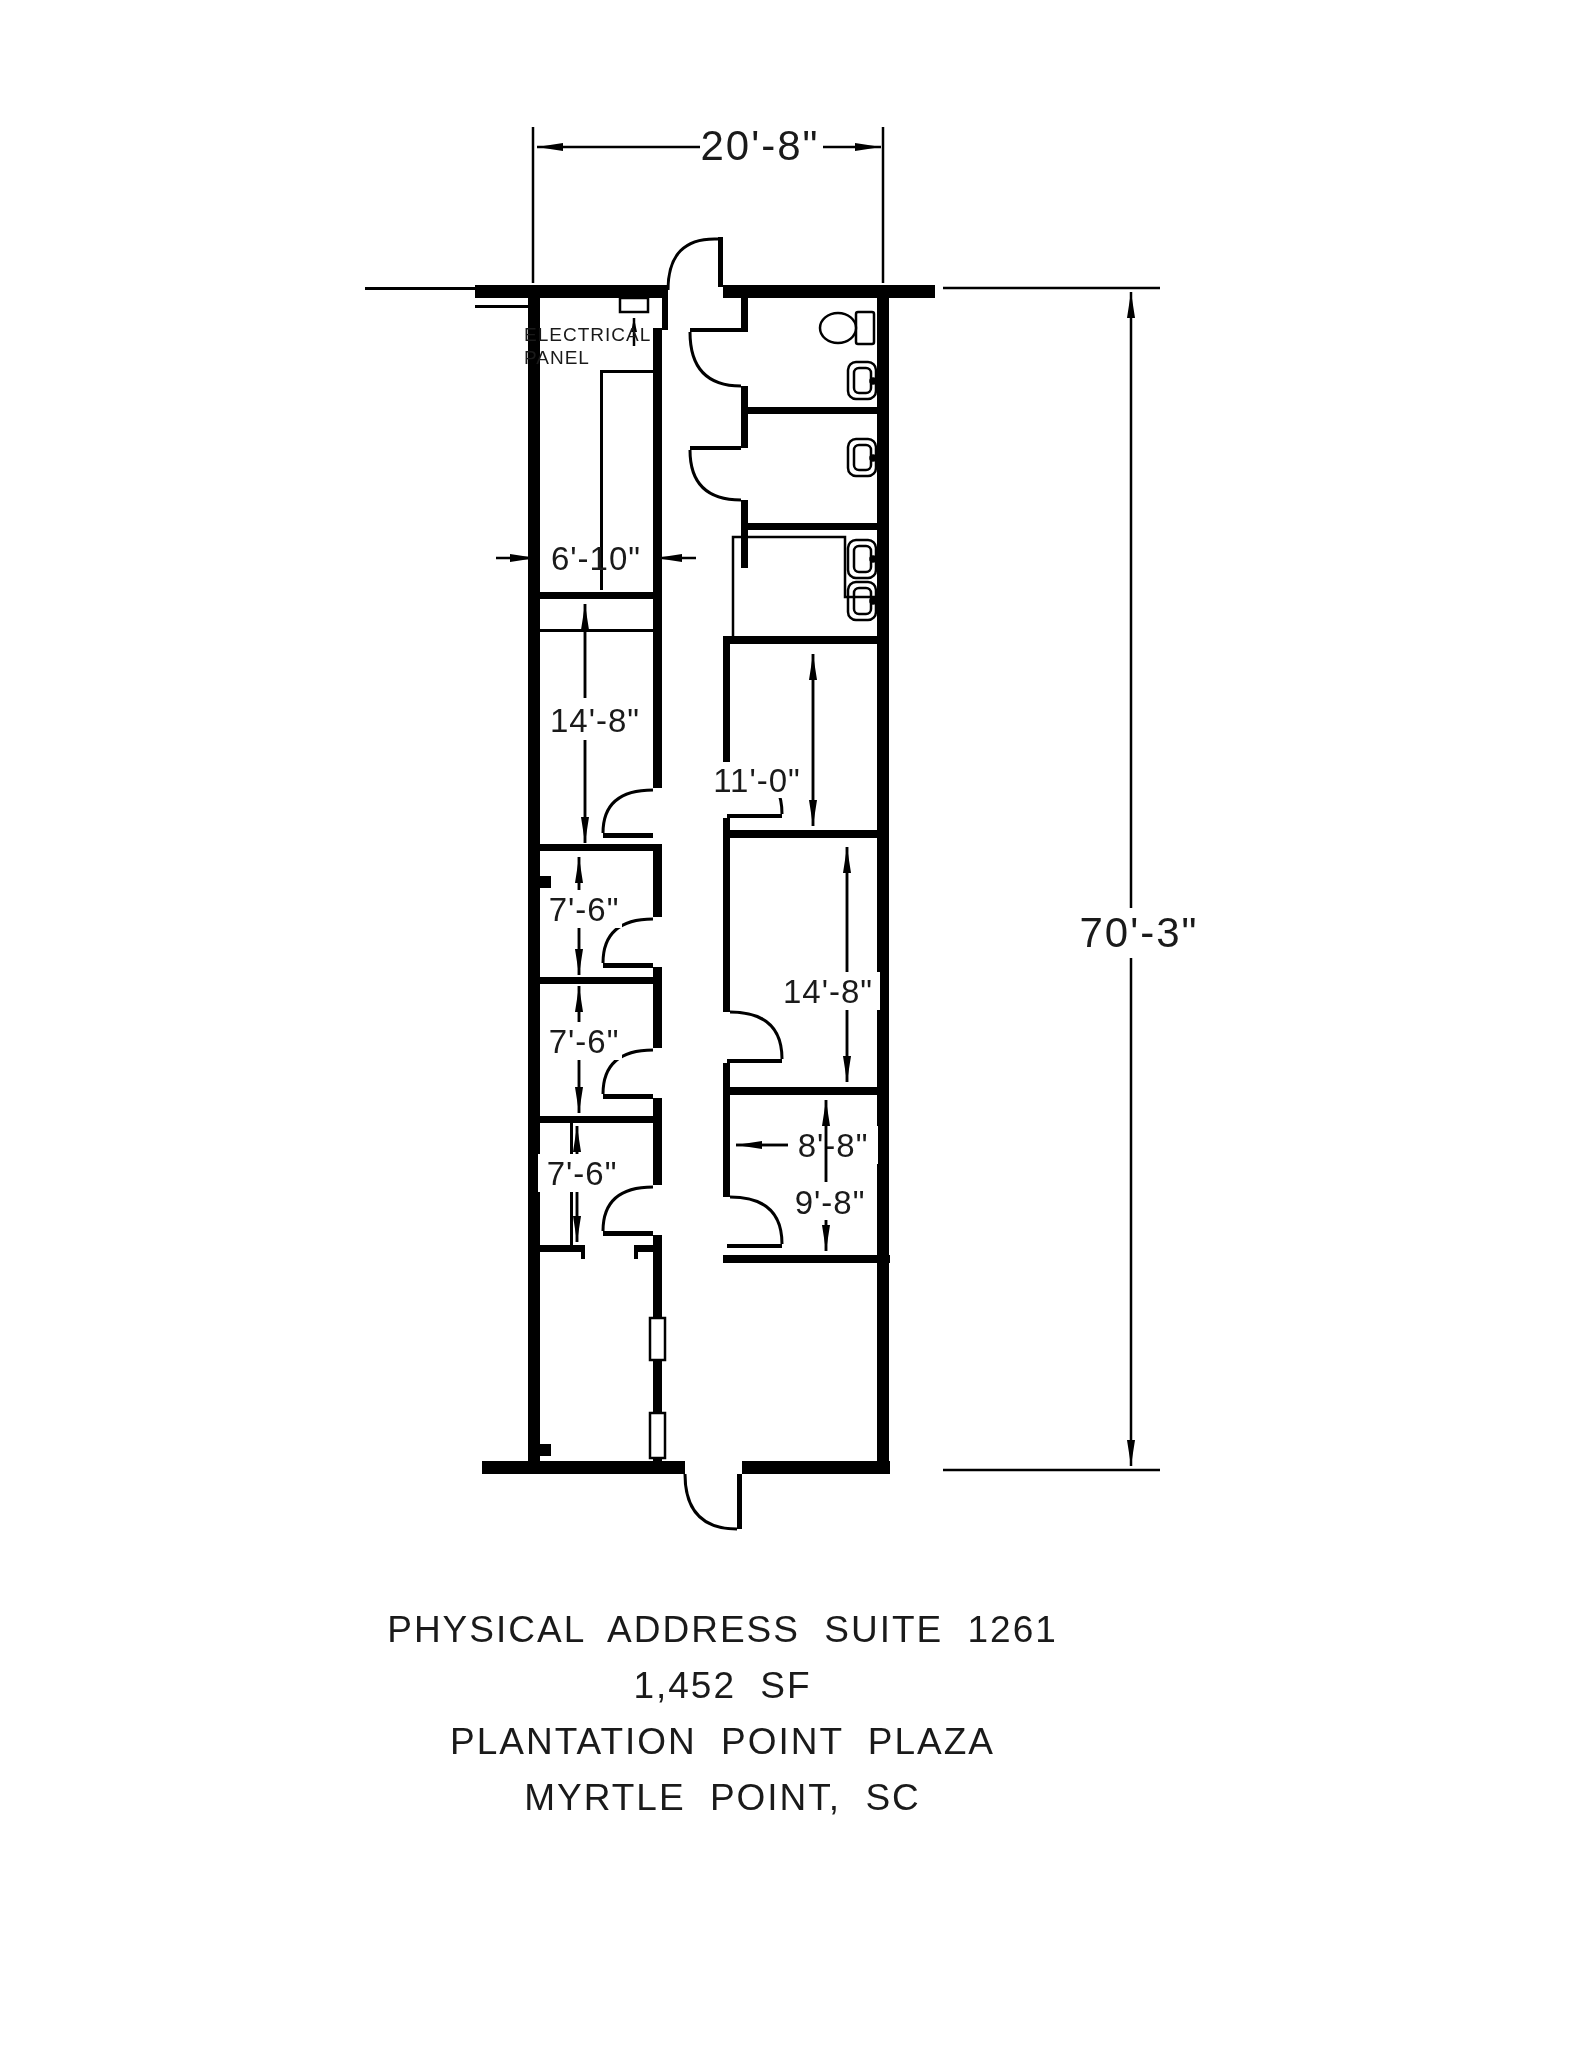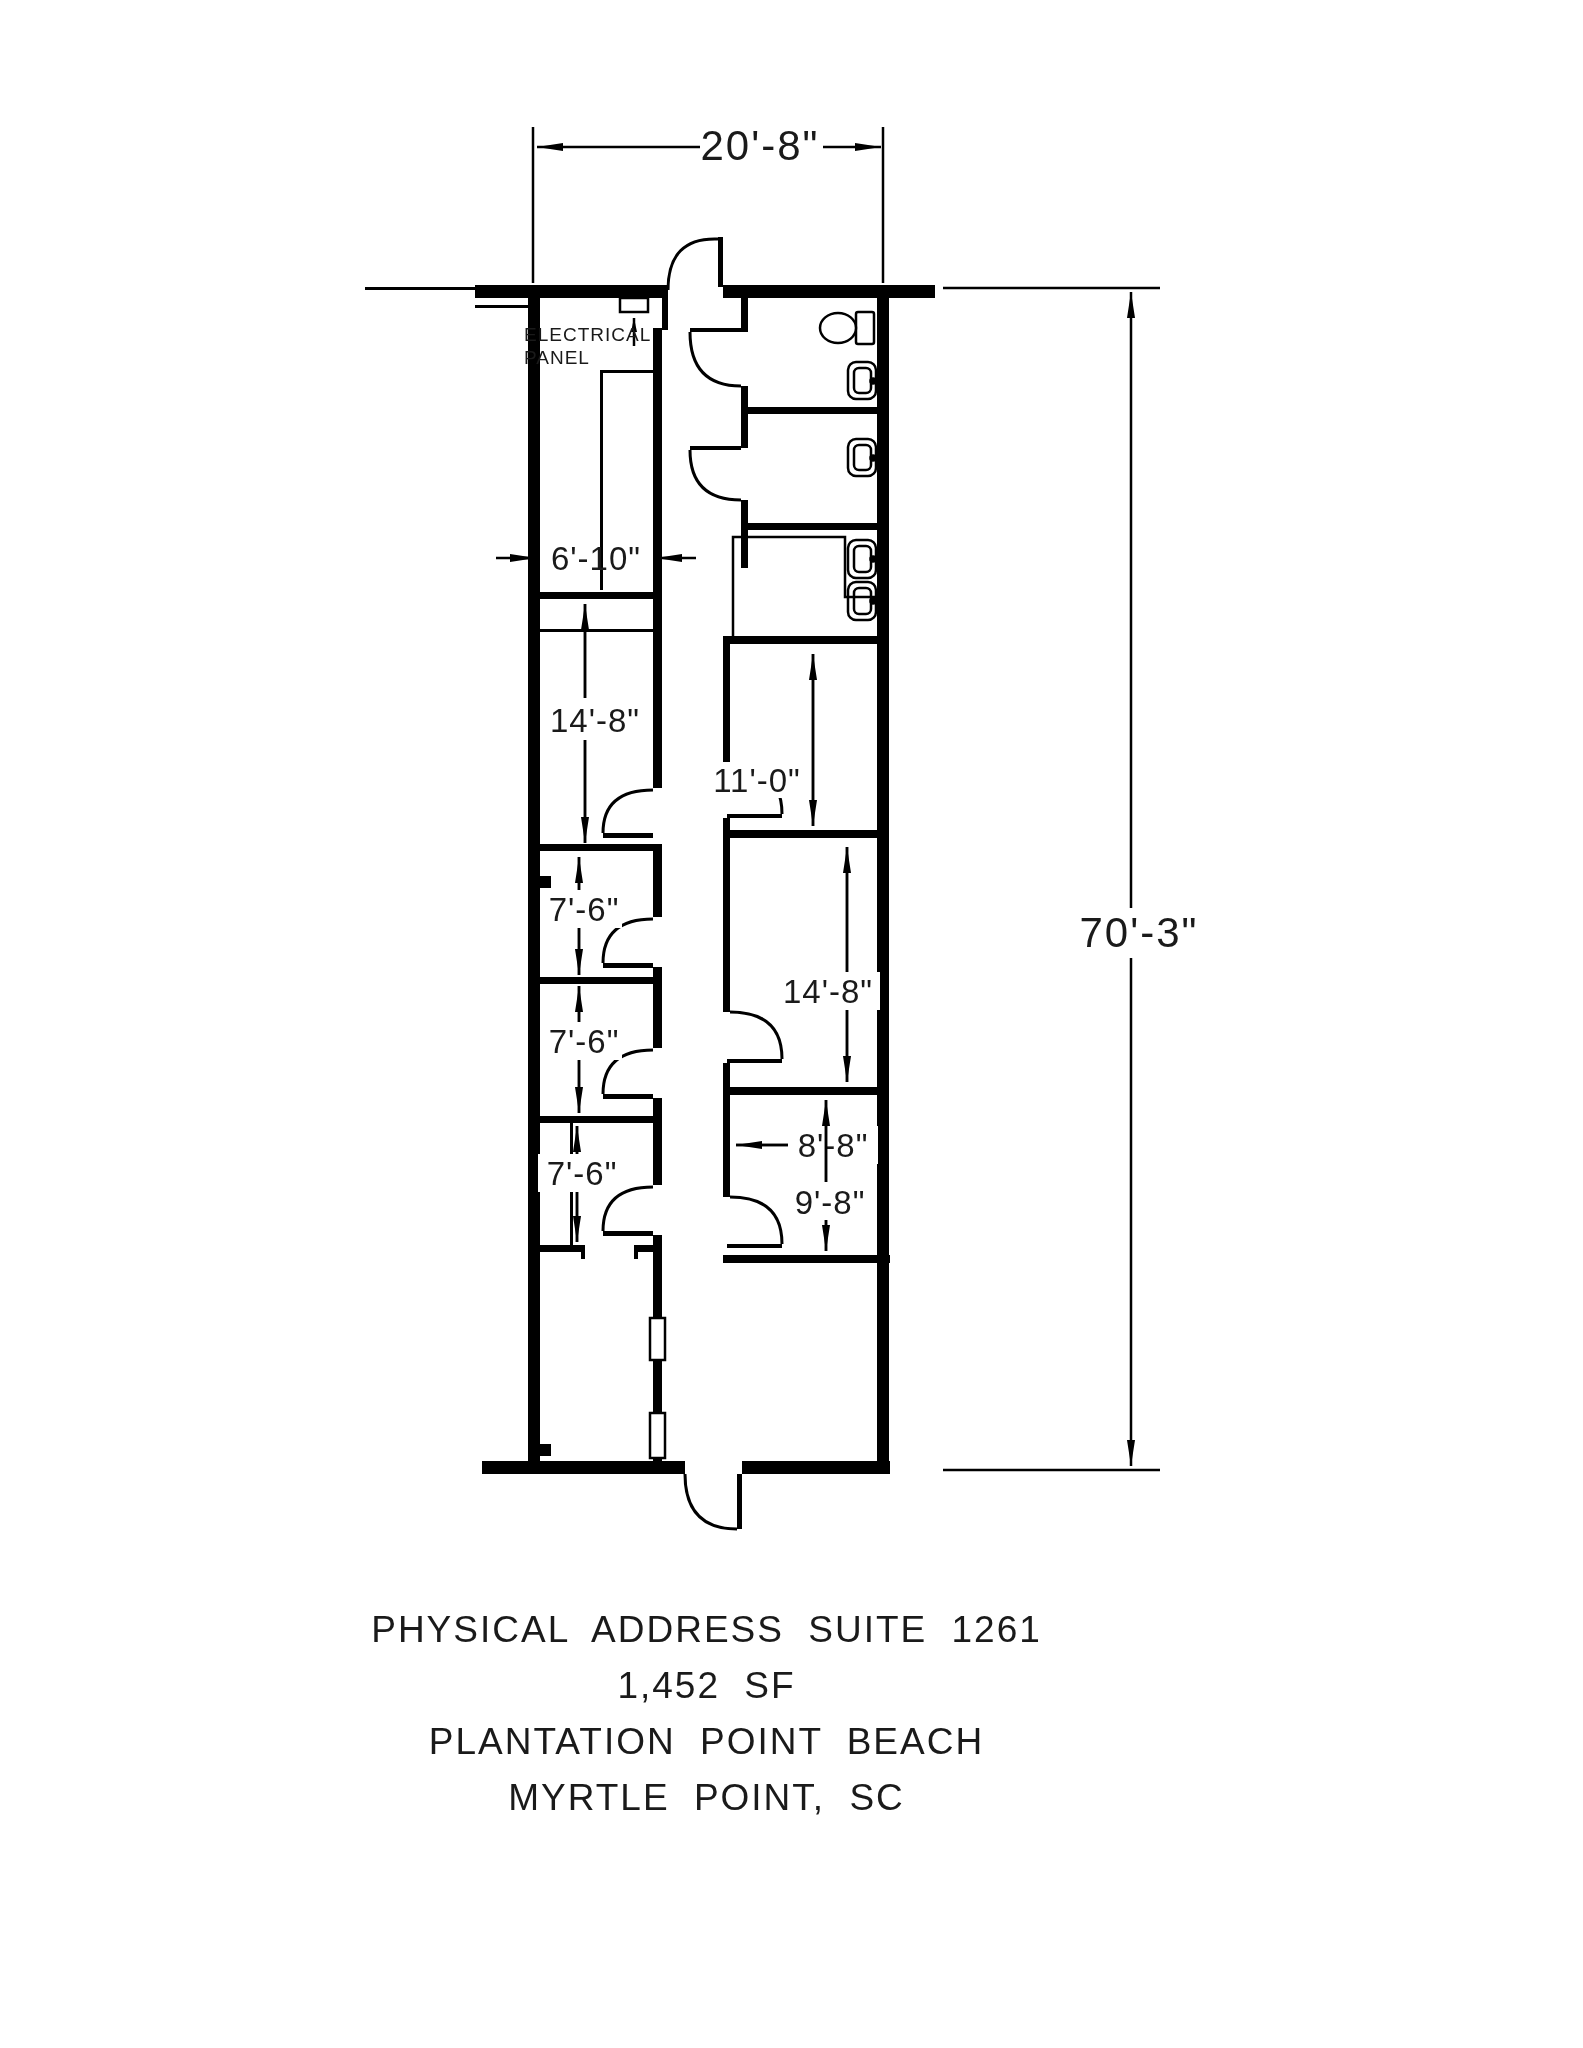--- a/index.html
+++ b/index.html
@@ -1,19 +1,19 @@
 <!DOCTYPE html>
 <html><head>
 <meta charset="utf-8">
 <style>
   html,body{margin:0;padding:0;background:#ffffff;}
   .canvas{position:relative;width:1583px;height:2048px;background:#ffffff;overflow:hidden;
           font-family:"Liberation Sans",sans-serif;color:#000;}
   .plan-svg{position:absolute;left:0;top:0;}
-  .title-block{position:absolute;left:284px;top:1602px;width:845px;text-align:center;
+  .title-block{position:absolute;left:300px;top:1602px;width:845px;text-align:center;
                font-size:37px;line-height:56px;letter-spacing:2px;word-spacing:12px;color:#1a1a1a;}
   .title-block div{white-space:nowrap;}
   svg text{font-family:"Liberation Sans",sans-serif;fill:#1a1a1a;}
   .dim{font-size:33px;letter-spacing:1px;}
   .dim-big{font-size:42px;letter-spacing:2px;}
   .lbl{font-size:19px;letter-spacing:1px;}
 </style>
 </head>
 <body>
 
@@ -252,17 +252,17 @@
       <line x1="826" y1="1100" x2="826" y2="1251" marker-end="url(#ah)"></line>
       <rect x="784" y="1182" width="90" height="38" fill="#fff" stroke="none"></rect>
       <text class="dim" x="830" y="1214" text-anchor="middle" stroke="none">9'-8"</text>
     </g>
   </g>
 </svg>
 
 <div class="title-block">
   <div>PHYSICAL ADDRESS SUITE 1261</div>
   <div>1,452 SF</div>
-  <div>PLANTATION POINT BEACH</div>
+  <div>PLANTATION POINT PLAZA</div>
   <div>MYRTLE POINT, SC</div>
 </div>
 
 </div>
 
 </body></html>

